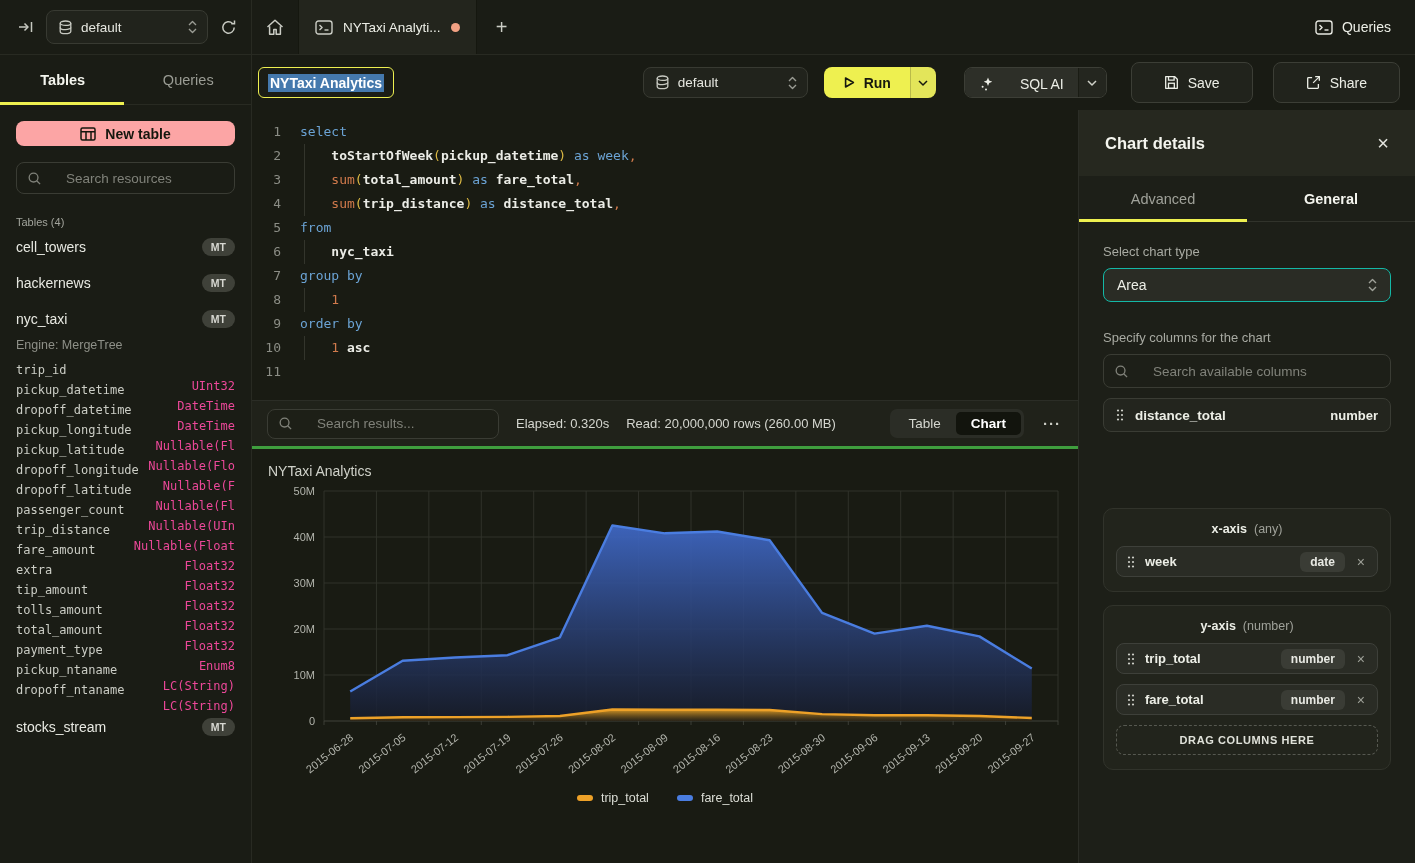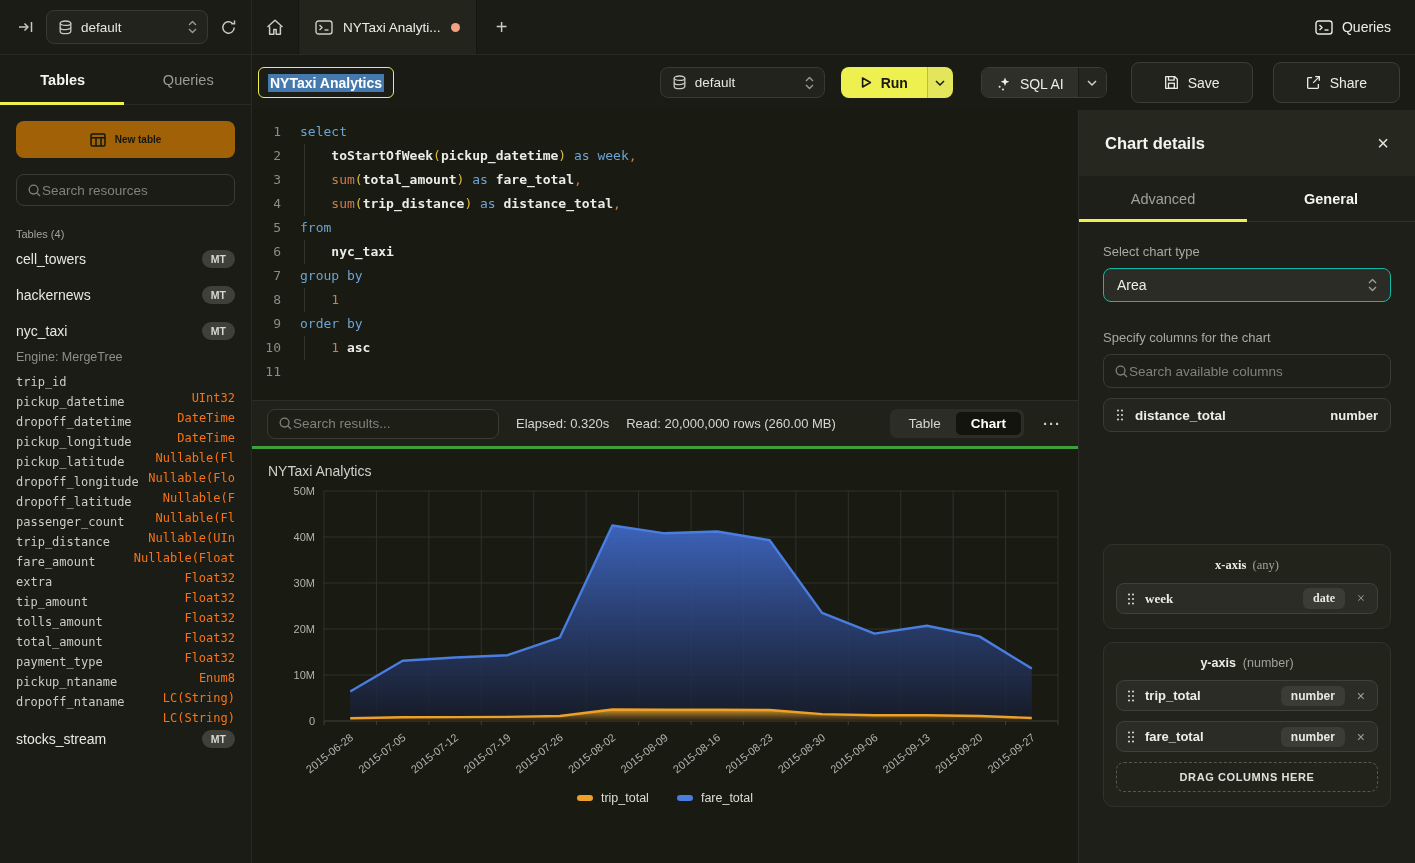--- a/index.html
+++ b/index.html
@@ -35,57 +35,57 @@
 
   
   .sidebar { position:absolute; left:0; top:55px; width:252px; height:808px;
     background:#1a1c15; border-right:1px solid #282a22; display:flex; flex-direction:column; }
   .side-tabs { position:relative; height:50px; flex:0 0 50px; display:flex; border-bottom:1px solid #282a22; }
   .side-tab { flex:1; display:flex; align-items:center; justify-content:center; font-size:14.5px; cursor:pointer; }
   .side-tab.active { color:#f4f5ee; font-weight:700; }
   .side-tab.idle { color:#9a9c94; }
   .side-tabs .underline { position:absolute; left:0; bottom:-1px; width:124px; height:3px; background:#eef050; }
   .side-body { padding:16px 16px 0 16px; overflow:hidden; }
-  .new-table-btn { width:100%; height:37px; display:flex; align-items:center; justify-content:center; gap:9px;
-    background:#a16207; color:#15170e; font-weight:700; font-size:10px; border:none; border-radius:8px; cursor:pointer; }
-  .search-box { display:flex; align-items:center; gap:0; height:32px; padding:0 10px;
+  .new-table-btn { width:100%; height:25px; display:flex; align-items:center; justify-content:center; gap:9px;
+    background:#fca5a5; color:#15170e; font-weight:700; font-size:14px; border:none; border-radius:8px; cursor:pointer; }
+  .search-box { display:flex; align-items:center; gap:24px; height:32px; padding:0 10px;
     border:1px solid #3a3c34; border-radius:8px; color:#80827a; margin-top:16px; cursor:text; }
   .search-box input { flex:1; background:transparent; border:none; outline:none; color:#e6e7e0;
     font-size:13.5px; font-family:"Liberation Sans", sans-serif; }
   .search-box input::placeholder { color:#80827a; }
   .section-label { margin-top:22px; font-size:11px; color:#a2a49c; }
   .tbl-row { height:34px; display:flex; align-items:center; justify-content:space-between; cursor:pointer; margin-top:2px; }
   .tbl-name { font-size:14px; font-weight:500; color:#e8e9e2; }
   .mt-badge { background:#3f4139; color:#d6d7d1; font-size:10.5px; font-weight:700;
     padding:3px 9px; border-radius:11px; }
   .tbl-engine { font-size:12.5px; color:#8e9088; margin:2px 0 8px 0; }
   .tbl-cols { margin:2px 0 10px 0; }
   .col-row { height:20px; display:flex; justify-content:space-between; align-items:center;
     font-family:"DejaVu Sans Mono", monospace; font-size:12px; white-space:nowrap; }
   .col-name { color:#cbcdc5; }
-  .col-type { color:#f97316;margin-top:32px; }
+  .col-type { color:#ec4899;margin-top:32px; }
 
   
   .titlerow { position:absolute; left:252px; top:55px; width:1163px; height:55px;
     display:flex; align-items:center; padding:0 15px 0 6px; background:#191b14; }
   .title-input { height:31px; display:flex; align-items:center; padding:0 9px;
     border:1.5px solid #eef050; border-radius:6px; background:#1b1d16; cursor:text; }
   .title-input .sel { background:#4579ad; color:#ffffff; font-weight:700; font-size:14px; padding:1px 2px; }
   .tr-spacer { flex:1; }
   .tool-select { width:165px; height:31px; display:flex; align-items:center; gap:9px; padding:0 10px 0 12px;
     background:#21231c; border:1px solid #383a32; border-radius:8px; cursor:pointer; margin-right:16px; }
   .tool-select .lbl { flex:1; font-size:13.5px; color:#e6e7e0; }
   .run-btn { display:flex; height:31px; border-radius:8px; overflow:hidden; cursor:pointer; margin-right:28px; }
   .run-main { display:flex; align-items:center; gap:9px; padding:0 19px; background:#eef050; color:#17190f;
     font-weight:700; font-size:14px; }
   .run-caret { width:26px; display:flex; align-items:center; justify-content:center; background:#e3e55a;
     color:#17190f; border-left:1px solid rgba(0,0,0,.18); }
   .sqlai-btn { display:flex; height:31px; border:1px solid #3c3e36; border-radius:8px; overflow:hidden;
     cursor:pointer; margin-right:24px; }
-  .sqlai-main { display:flex; align-items:center; gap:8px; padding:16px 14px; background:#2d2f28; color:#eceee6; font-size:14px; }
+  .sqlai-main { display:flex; align-items:center; gap:25px; padding:16px 14px; background:#2d2f28; color:#eceee6; font-size:14px; }
   .sqlai-caret { width:28px; display:flex; align-items:center; justify-content:center; background:#24261f;
     color:#cfd1c9; border-left:1px solid #1a1c14; }
   .ghost-btn { display:flex; align-items:center; gap:9px; height:41px; padding:0 32px;
     background:#21231c; border:1px solid #3c3e36; border-radius:8px; color:#eceee6; font-size:14px;
     cursor:pointer; margin-right:20px; }
   .ghost-btn:last-child { margin-right:0; }
 
   
   .main { position:absolute; left:252px; top:110px; width:826px; height:753px;
     display:flex; flex-direction:column; background:#191b13; }
@@ -133,21 +133,21 @@
   .rp-select { margin-top:9px; height:34px; display:flex; align-items:center; justify-content:space-between;
     padding:0 13px; background:#2a2c25; border:1px solid #14b8a6; border-radius:8px; cursor:pointer; }
   .rp-select .lbl { font-size:14px; color:#eceee6; }
   .rp-search { margin-top:9px; height:34px; }
   .col-item { margin-top:10px; height:34px; display:flex; align-items:center; gap:11px; padding:0 12px;
     background:#23251e; border:1px solid #3a3c34; border-radius:8px; cursor:grab; }
   .col-item .nm { flex:1; font-size:13.5px; font-weight:700; color:#eceee6; }
   .col-item .ty-plain { font-size:13px; font-weight:700; color:#eceee6; }
   .grip { color:#cfd1c9; display:inline-flex; }
   .axis-box { border:1px solid #31332b; background:#22241c; border-radius:10px; padding:10px 12px 14px 12px; }
-  .axis-box.xa { margin-top:112px;font-family:Liberation Serif, serif; }
+  .axis-box.xa { margin-top:76px; }
   .axis-box.ya { margin-top:13px; }
   .axis-head { text-align:center; font-size:12.5px; padding-top:3px; }
   .axis-head .t { font-weight:700; color:#eceee6; }
   .axis-head .h { color:#9fa199; }
   .axis-item { margin-top:10px; height:31px; display:flex; align-items:center; gap:10px; padding:0 10px;
     background:#2a2c25; border:1px solid #3e403a; border-radius:8px; cursor:grab; }
   .axis-item .nm { flex:1; font-size:13px; font-weight:700; color:#eceee6; }
   .type-chip { background:#3a3c35; color:#e8e9e3; font-size:12px; font-weight:700;
     padding:3px 10px; border-radius:6px; }
   .axis-item .rm { color:#9fa199; font-size:14px; cursor:pointer; padding:0 2px; }

